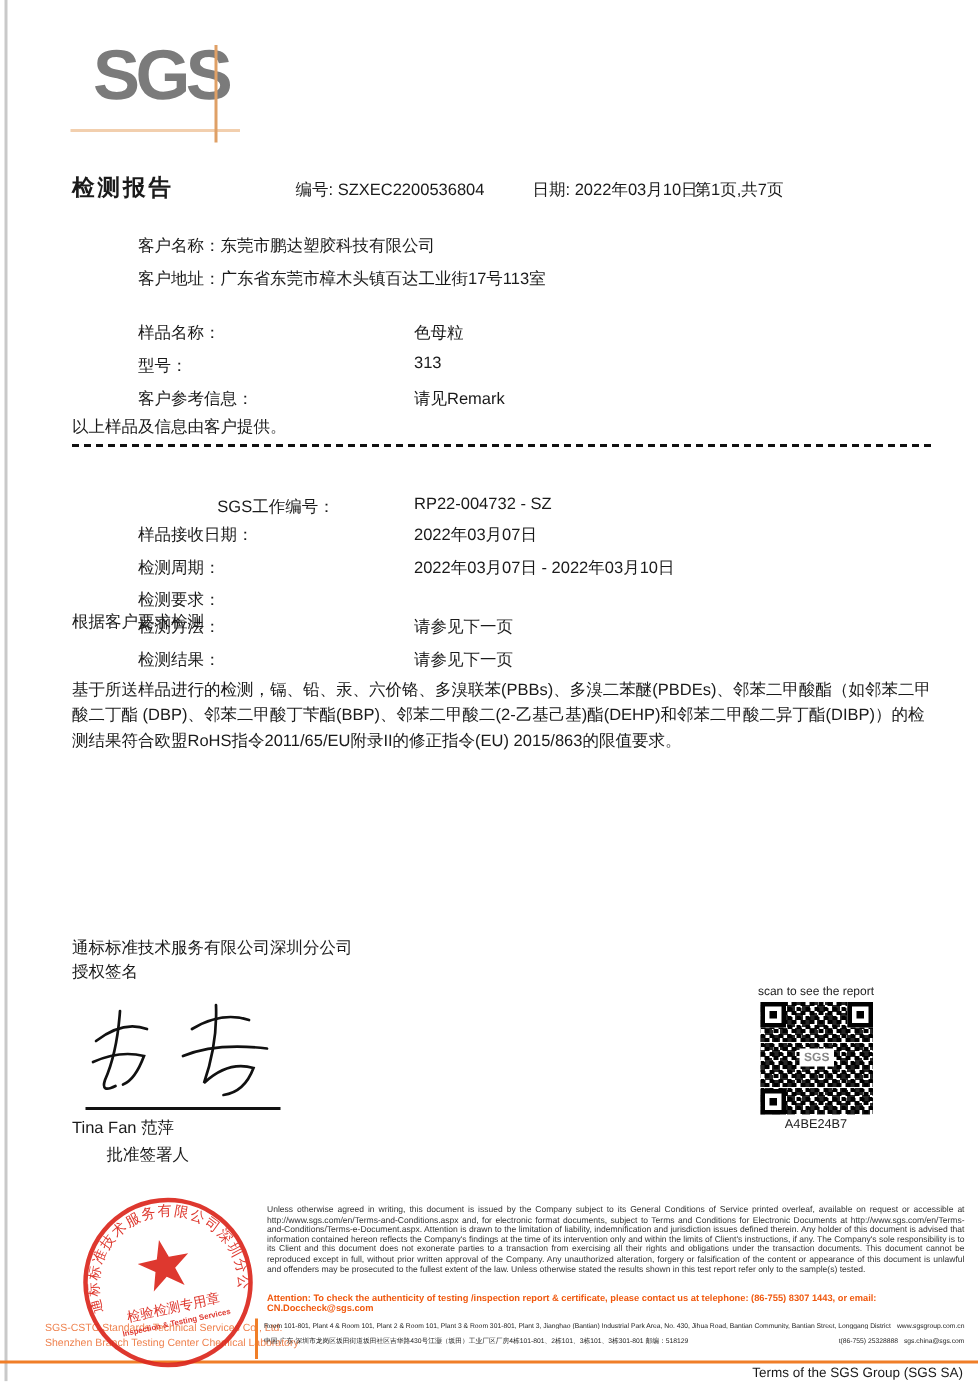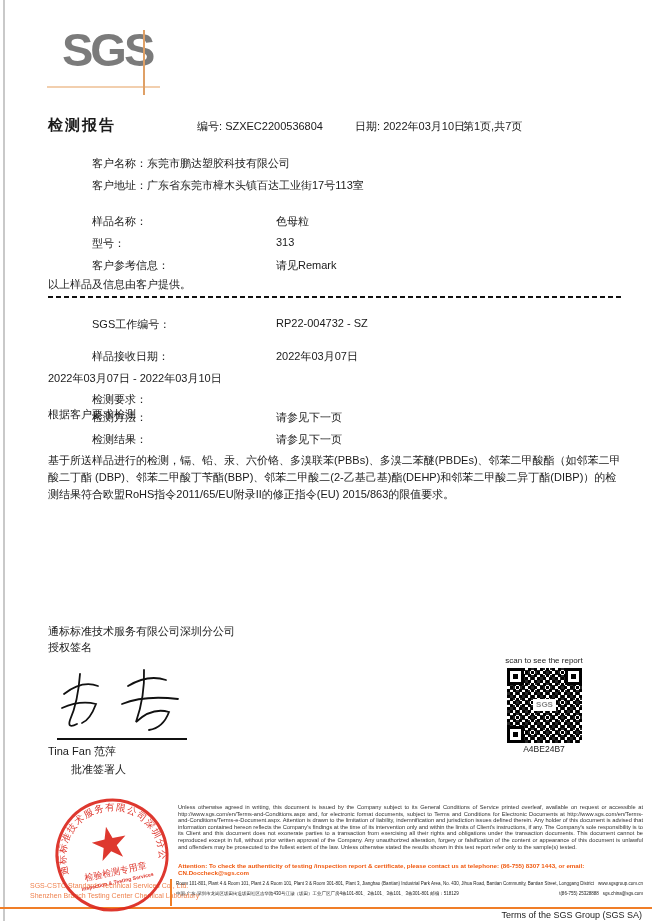--- a/index.html
+++ b/index.html
@@ -110,29 +110,30 @@
   <div class="row lblw-184" style="top:258px;">
     <span class="lbl">客户参考信息：</span>
     <span class="val">请见Remark</span>
   </div>
   <div class="row" style="top:277px;">
     <span>以上样品及信息由客户提供。</span>
   </div>
 
   <div class="dashed-sep"></div>
 
-  <div class="row lblw-184" style="top:317px;">
+  <div class="row lblw-184" style="top:330px;text-align:center;">
     <span class="lbl">SGS工作编号：</span>
     <span class="val">RP22-004732 - SZ</span>
   </div>
   <div class="row lblw-184" style="top:349px;">
     <span class="lbl">样品接收日期：</span>
     <span class="val">2022年03月07日</span>
   </div>
   <div class="row lblw-184" style="top:371px;">
+    <span class="lbl">检测周期：</span>
     <span class="val">2022年03月07日 - 2022年03月10日</span>
   </div>
   <div class="row lblw-184" style="top:392px;flex-direction:column;">
     <span class="lbl">检测要求：</span>
     <span class="val">根据客户要求检测</span>
   </div>
   <div class="row lblw-184" style="top:410px;">
     <span class="lbl">检测方法：</span>
     <span class="val">请参见下一页</span>
   </div>

